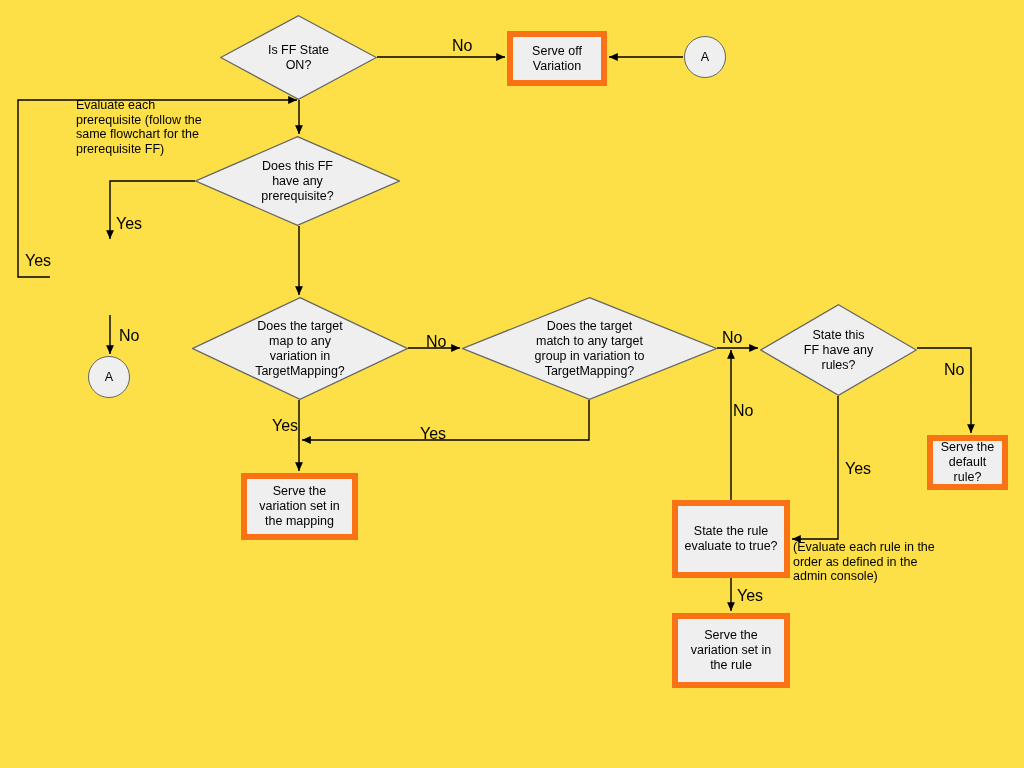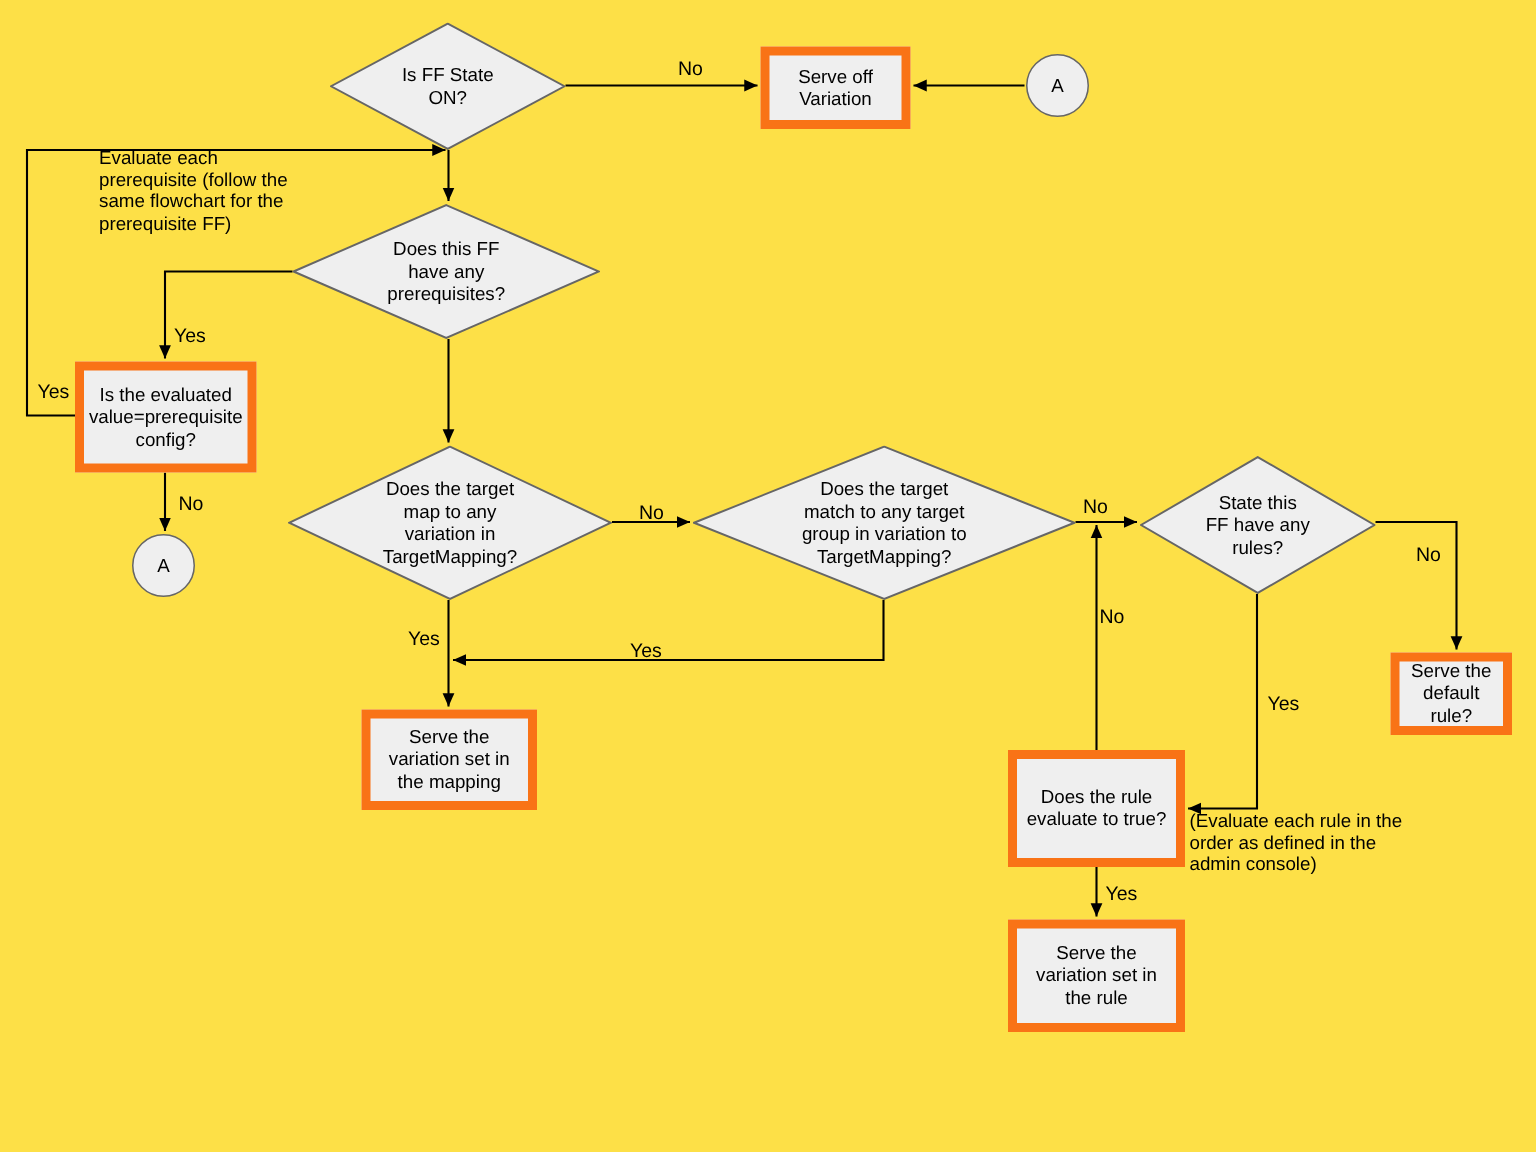--- a/index.html
+++ b/index.html
@@ -57,21 +57,21 @@
   }
   .diamond .dshape {
     position: absolute;
     left: 0; top: 0;
     width: 100%;
     height: 100%;
     z-index: -1;
   }
   .edge-label {
     position: absolute;
-    font-size: 13px;
+    font-size: 16px;
     line-height: 15px;
     color: #000000;
     white-space: nowrap;
     z-index: 3;
   }
   .note {
     position: absolute;
     font-size: 12.5px;
     line-height: 14.5px;
     color: #000000;
@@ -140,28 +140,23 @@
   <div class="node circle" style="left:684px; top:36px; width:42px; height:42px;">
     <span class="label">A</span>
   </div>
 
   <div class="node diamond" style="left:195px; top:136px; width:205px; height:90px;">
     <svg class="dshape" viewBox="0 0 205 90" preserveAspectRatio="none">
       <polygon points="102.5,0.7 204.3,45 102.5,89.3 0.7,45" fill="#efefef" stroke="#666666" stroke-width="1.3" vector-effect="non-scaling-stroke"></polygon>
     </svg>
     <span class="label">Does this FF
 have any
-prerequisites?</span>
-  </div>
-
-  <div class="node box" style="left:50px; top:241px; width:121px; height:74px;">
-    <span class="label">Is the evaluated
-value=prerequisite
-config?</span>
-  </div>
+prerequisite?</span>
+  </div>
+
 
   <div class="node circle" style="left:88px; top:356px; width:42px; height:42px;">
     <span class="label">A</span>
   </div>
 
   <div class="node diamond" style="left:192px; top:297px; width:216px; height:103px;">
     <svg class="dshape" viewBox="0 0 216 103" preserveAspectRatio="none">
       <polygon points="108,0.7 215.3,51.5 108,102.3 0.7,51.5" fill="#efefef" stroke="#666666" stroke-width="1.3" vector-effect="non-scaling-stroke"></polygon>
     </svg>
     <span class="label">Does the target
@@ -194,21 +189,21 @@
 default rule?</span>
   </div>
 
   <div class="node box" style="left:241px; top:473px; width:117px; height:67px;">
     <span class="label">Serve the
 variation set in
 the mapping</span>
   </div>
 
   <div class="node box" style="left:672px; top:500px; width:118px; height:78px;">
-    <span class="label">Does the rule
+    <span class="label">State the rule
 evaluate to true?</span>
   </div>
 
   <div class="node box" style="left:672px; top:613px; width:118px; height:75px;">
     <span class="label">Serve the
 variation set in
 the rule</span>
   </div>
 
   <div class="edge-label" style="left:452px; top:38px;">No</div>
@@ -228,21 +223,21 @@
   <div class="edge-label" style="left:722px; top:330px;">No</div>
 
   <div class="edge-label" style="left:944px; top:362px;">No</div>
 
   <div class="edge-label" style="left:845px; top:461px;">Yes</div>
 
   <div class="edge-label" style="left:733px; top:403px;">No</div>
 
   <div class="edge-label" style="left:737px; top:588px;">Yes</div>
 
-  <div class="note" style="left:24px; top:98px; width:200px;padding-left:42px;">Evaluate each
+  <div class="note" style="left:34px; top:98px; width:200px;padding-left:42px;">Evaluate each
 prerequisite (follow the
 same flowchart for the
 prerequisite FF)</div>
 
   <div class="note" style="left:793px; top:540px; width:150px;">(Evaluate each rule in the
 order as defined in the
 admin console)</div>
 
 </div>
 

